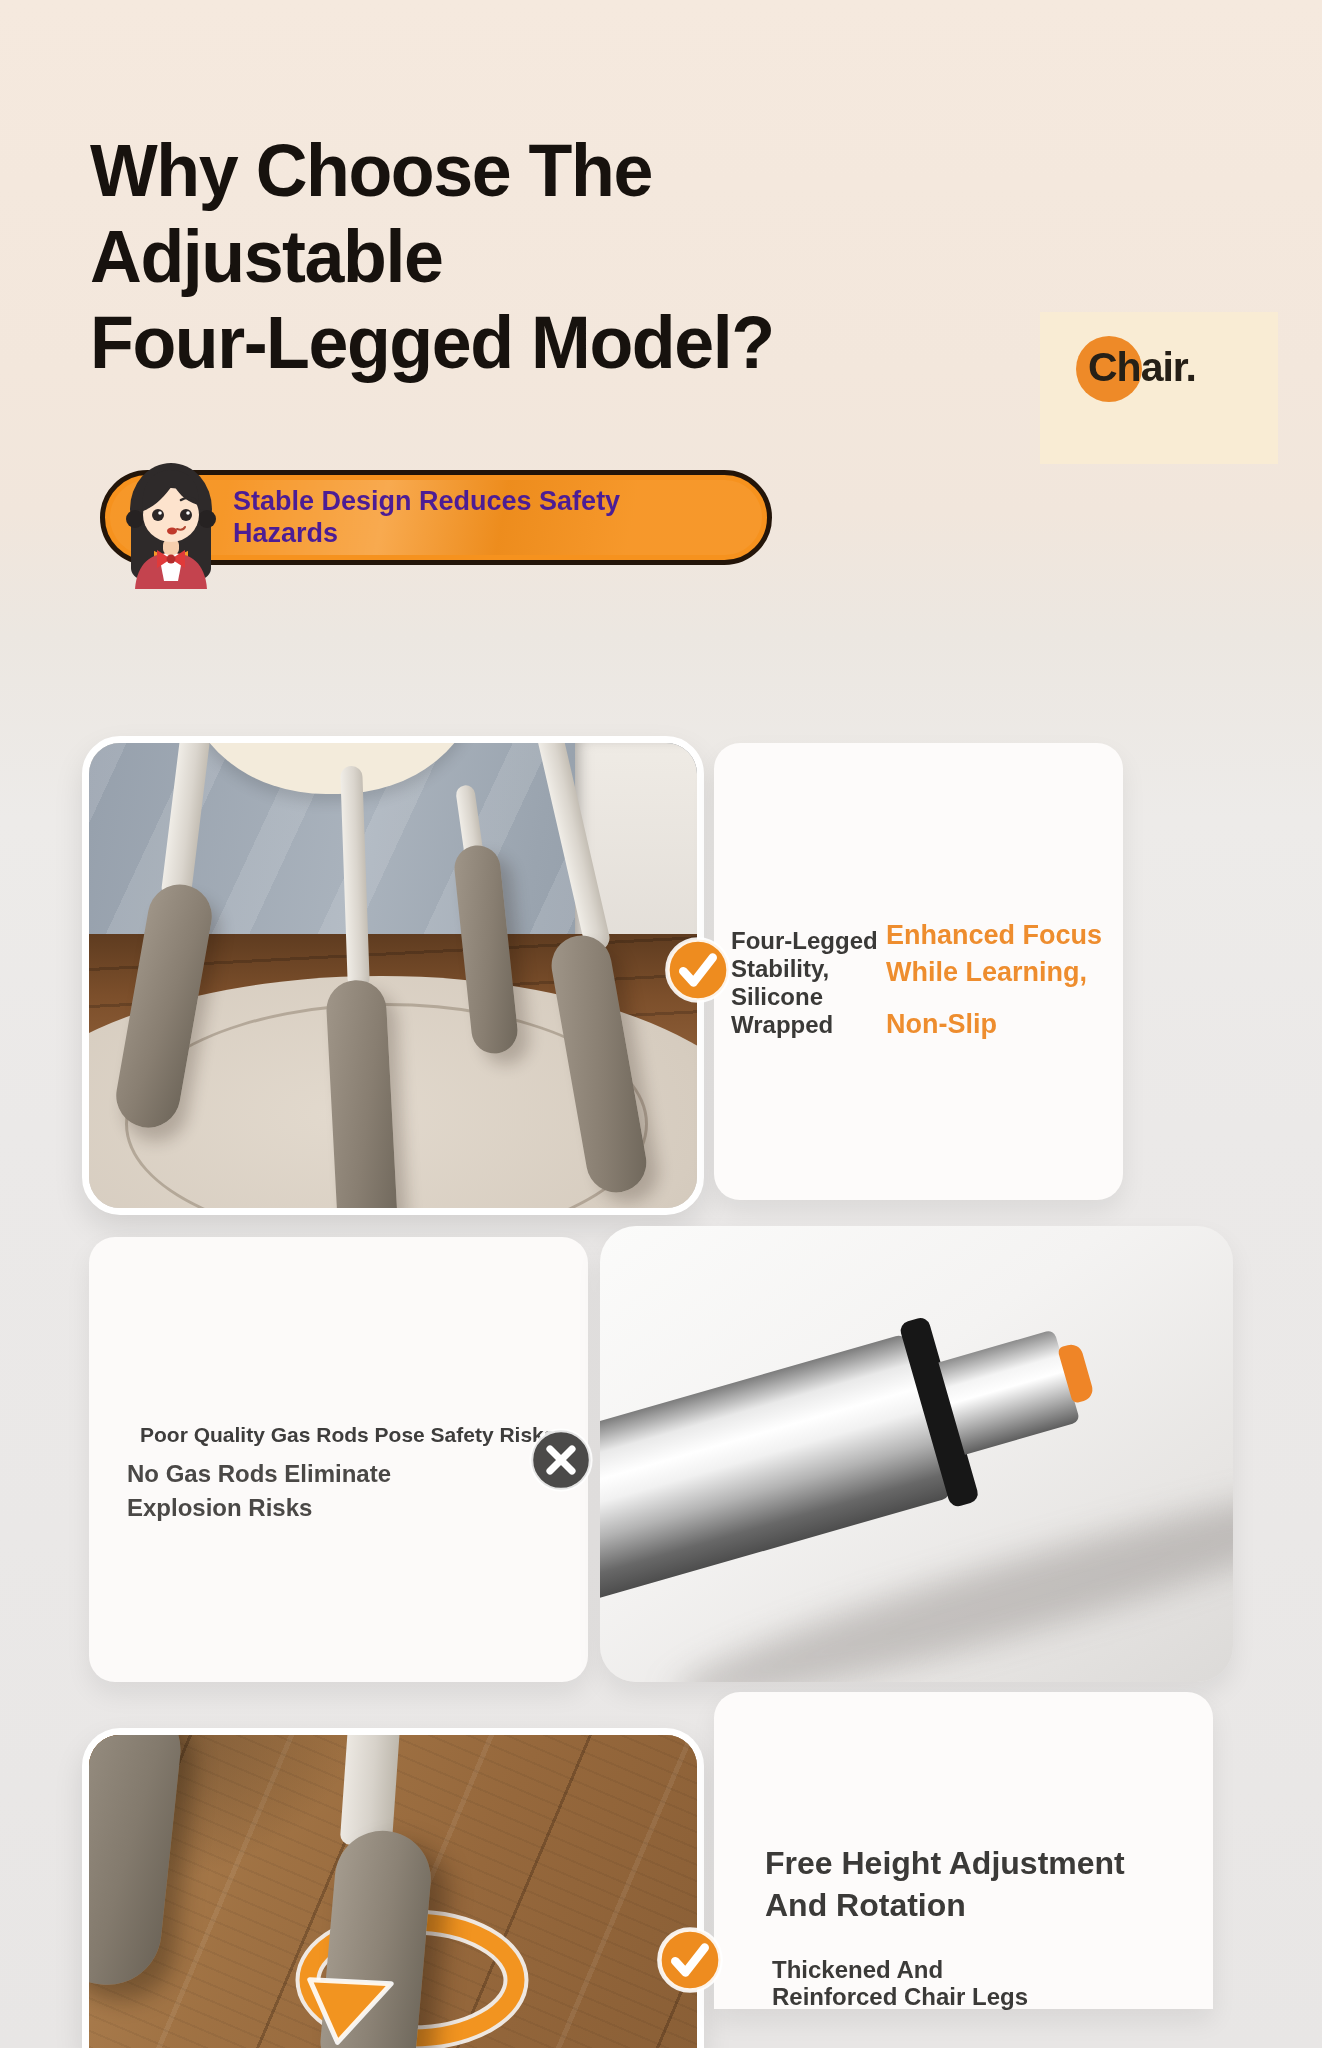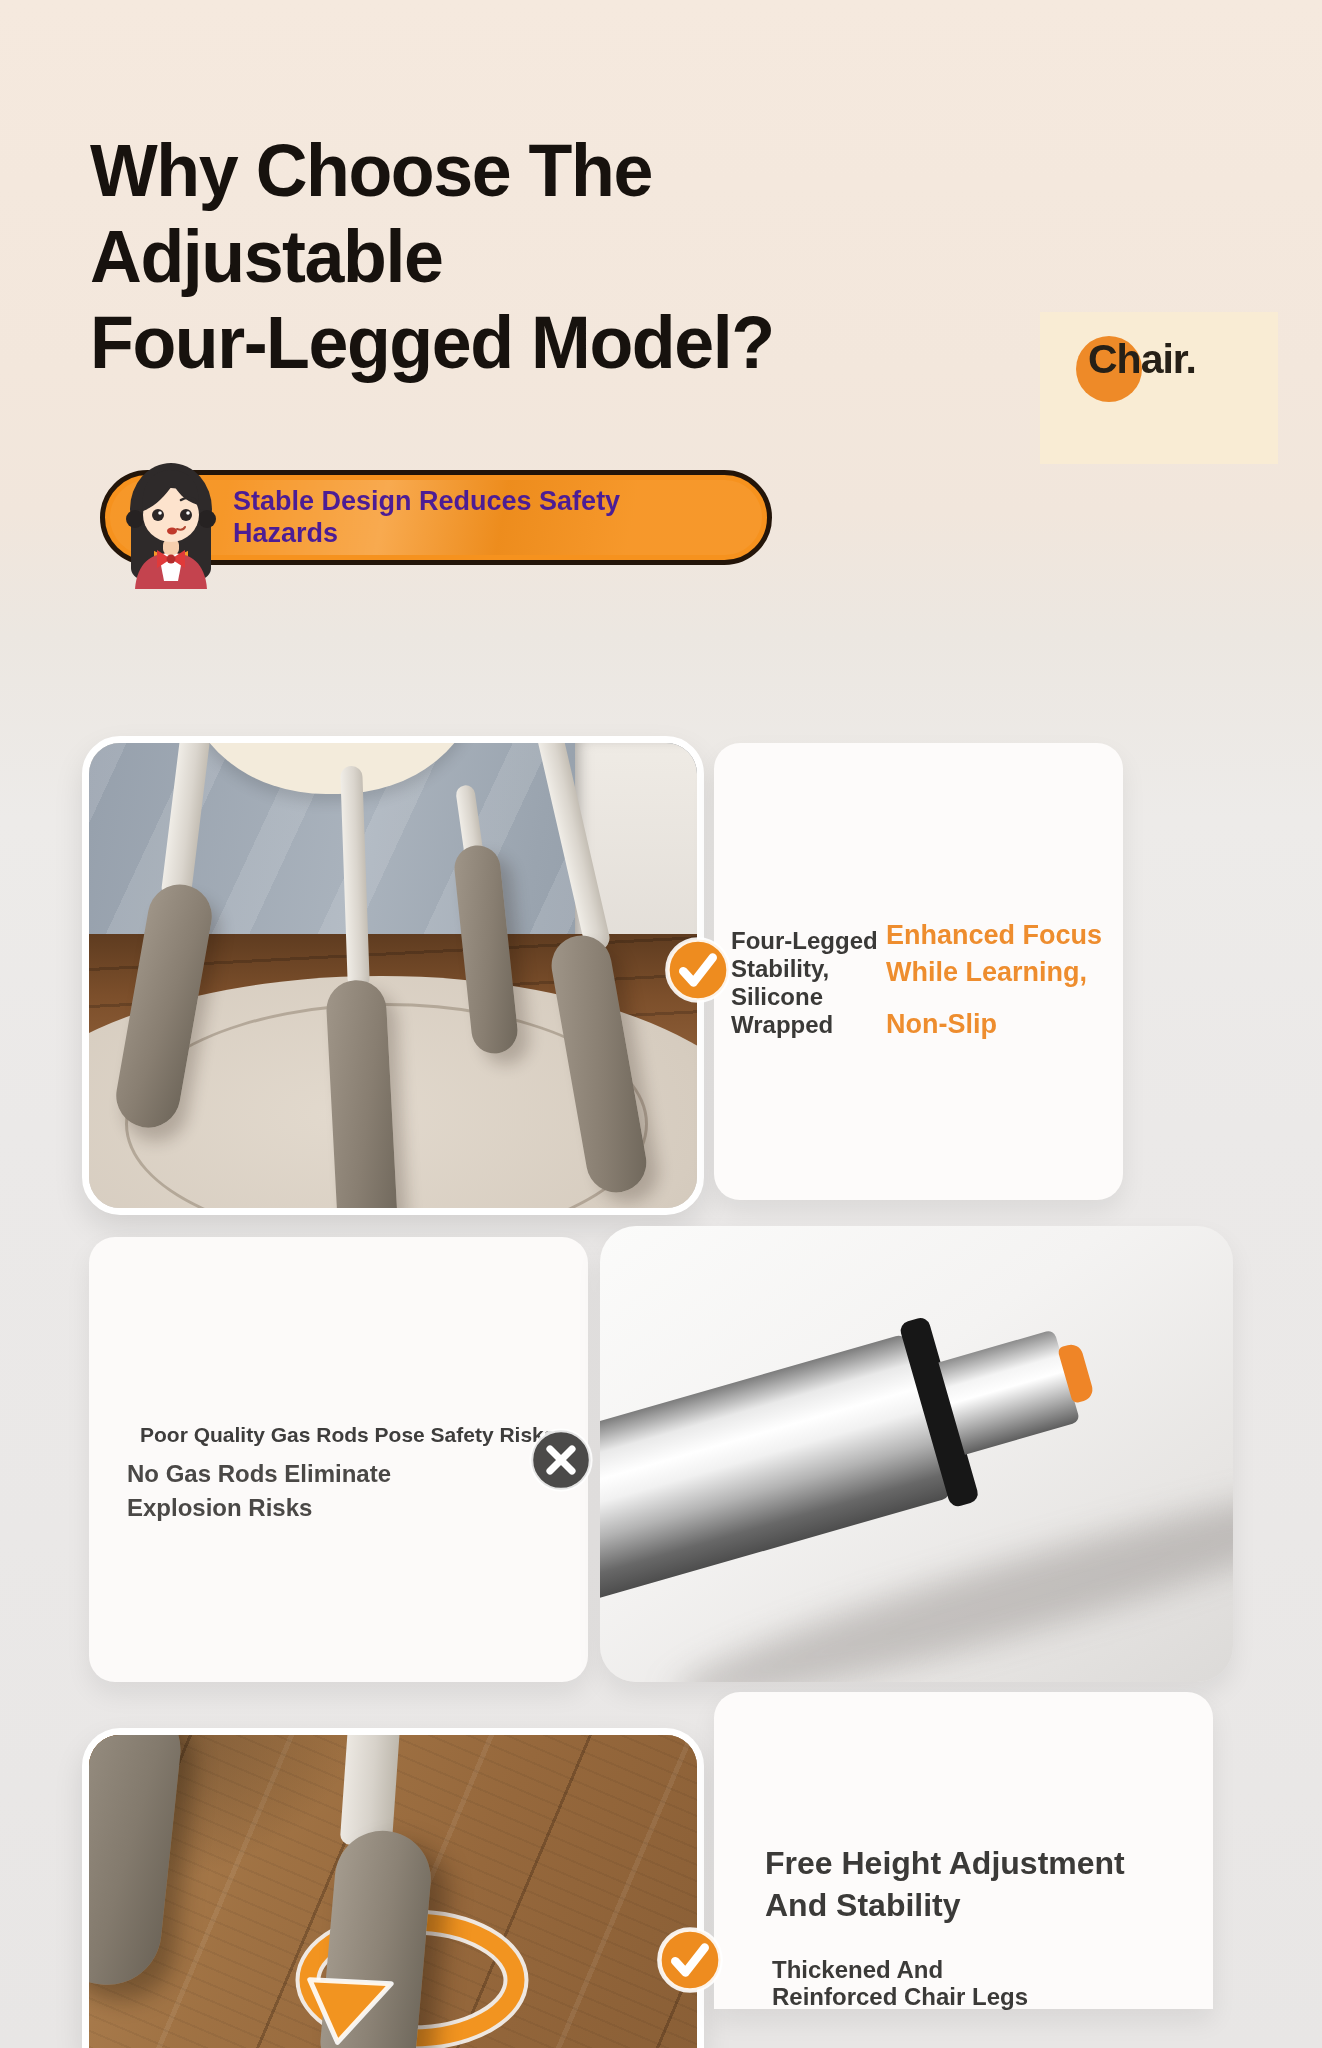--- a/index.html
+++ b/index.html
@@ -20,21 +20,21 @@
     transform:scaleX(.97); transform-origin:left top;
   }
   
   .brand-badge {
     position:absolute; left:1040px; top:312px; width:238px; height:152px;
     background:#f9ecd4;
   }
   .brand-logo { position:absolute; left:36px; top:22px; width:170px; height:72px; }
   .brand-circle { position:absolute; left:0; top:2px; width:66px; height:66px;
     border-radius:50%; background:#ee8a28; }
-  .brand-text { position:absolute; left:12px; top:2px; font-size:41px; font-weight:800;
+  .brand-text { position:absolute; left:12px; top:10px; font-size:41px; font-weight:800;
     color:#262017; letter-spacing:-1px; }
   
   .banner {
     position:absolute; left:100px; top:470px; width:672px; height:95px;
     background:#f6921e; border:5px solid #231509; border-radius:52px;
   }
   .banner::after { content:""; position:absolute; inset:5px; border-radius:inherit;
     background:linear-gradient(100deg, rgba(255,255,255,.05) 18%, rgba(255,255,255,.22) 42%,
       rgba(160,90,20,.10) 60%, rgba(255,255,255,.06) 80%); }
   .banner-text {
@@ -266,21 +266,21 @@
     <div class="p3-stick"></div>
     <div class="p3-sleeve"></div>
     <svg class="p3-arrowhead" viewBox="0 0 110 80">
       <path d="M6 18 L86 2 L48 72 Z" fill="#f29420" stroke="rgba(255,255,255,.9)" stroke-width="5" stroke-linejoin="round" transform="rotate(14 55 40)"></path>
     </svg>
   </div>
 
   <div class="text-card" id="card3">
     <div class="card3-head">
       <div>Free Height Adjustment</div>
-      <div>And Stability</div>
+      <div>And Rotation</div>
     </div>
     <div class="card3-sub">
       <div>Thickened And</div>
       <div>Reinforced Chair Legs</div>
     </div>
   </div>
 
   <svg class="badge-ic" style="left:656px; top:1926px;" width="68" height="68" viewBox="0 0 60 60">
     <circle cx="30" cy="30" r="27" fill="#ee8c1f" stroke="rgba(255,255,255,.9)" stroke-width="4"></circle>
     <path d="M17 31 L26 41 L43 19" stroke="#ffffff" stroke-width="7.5" fill="none" stroke-linecap="round" stroke-linejoin="round"></path>

